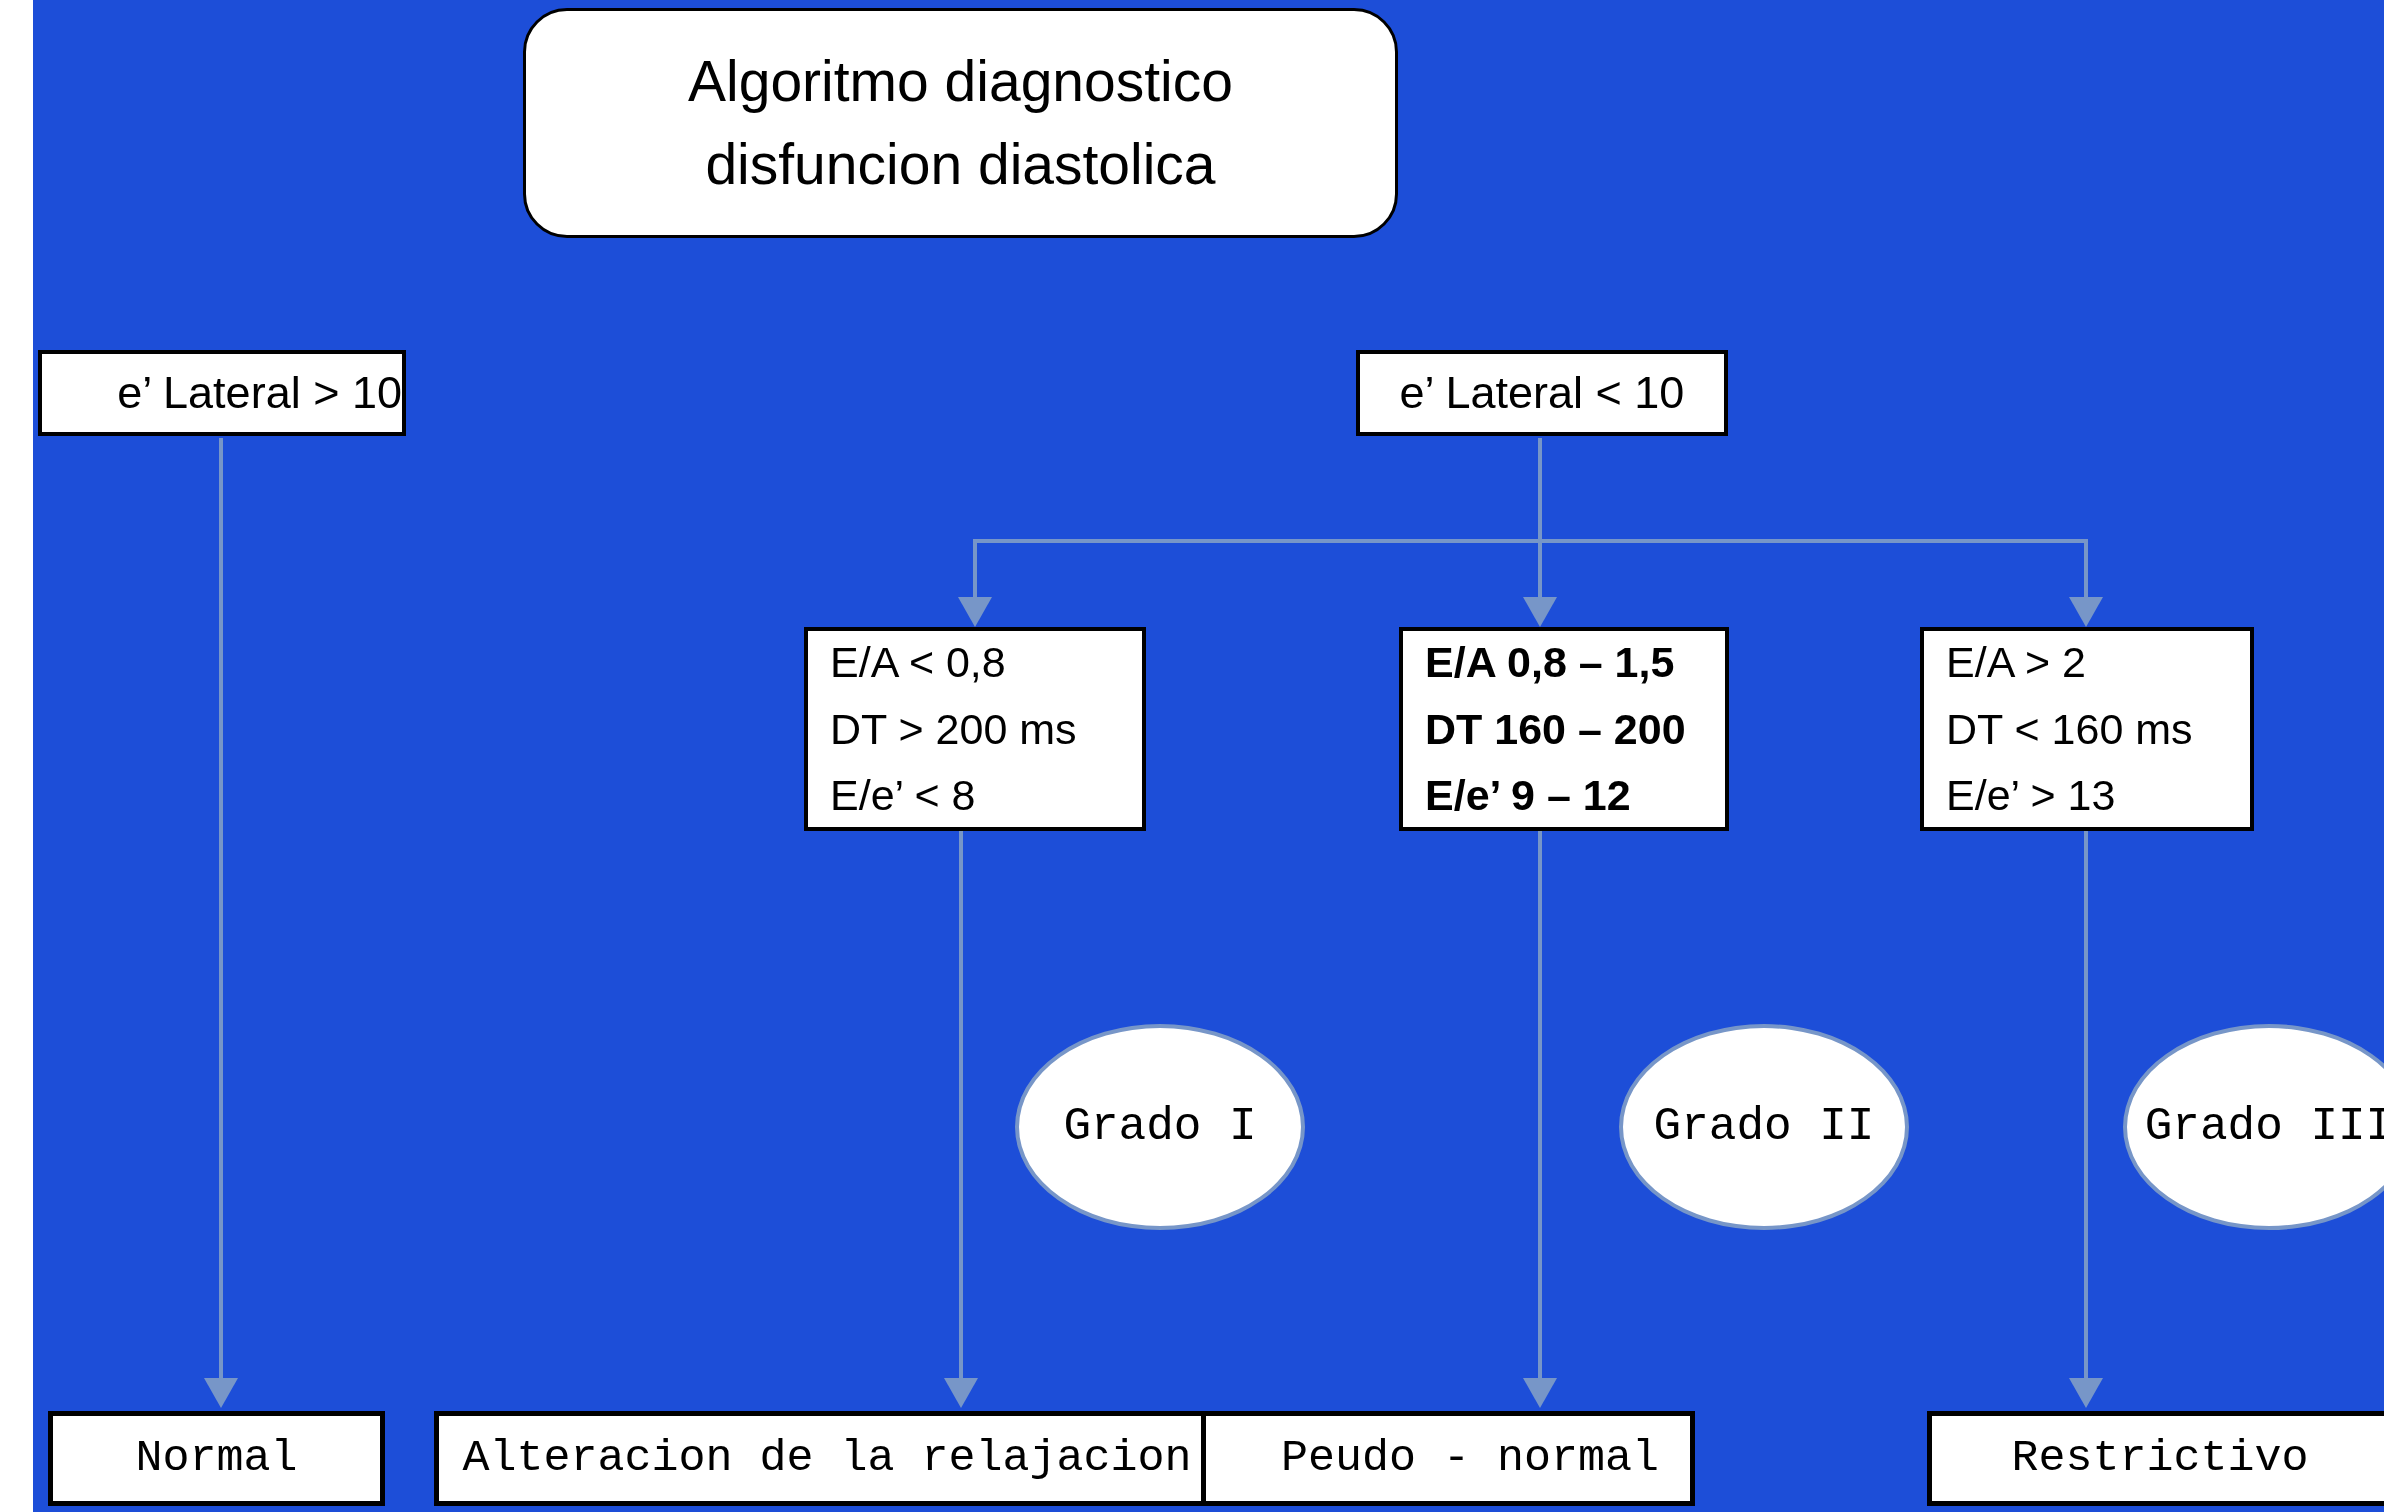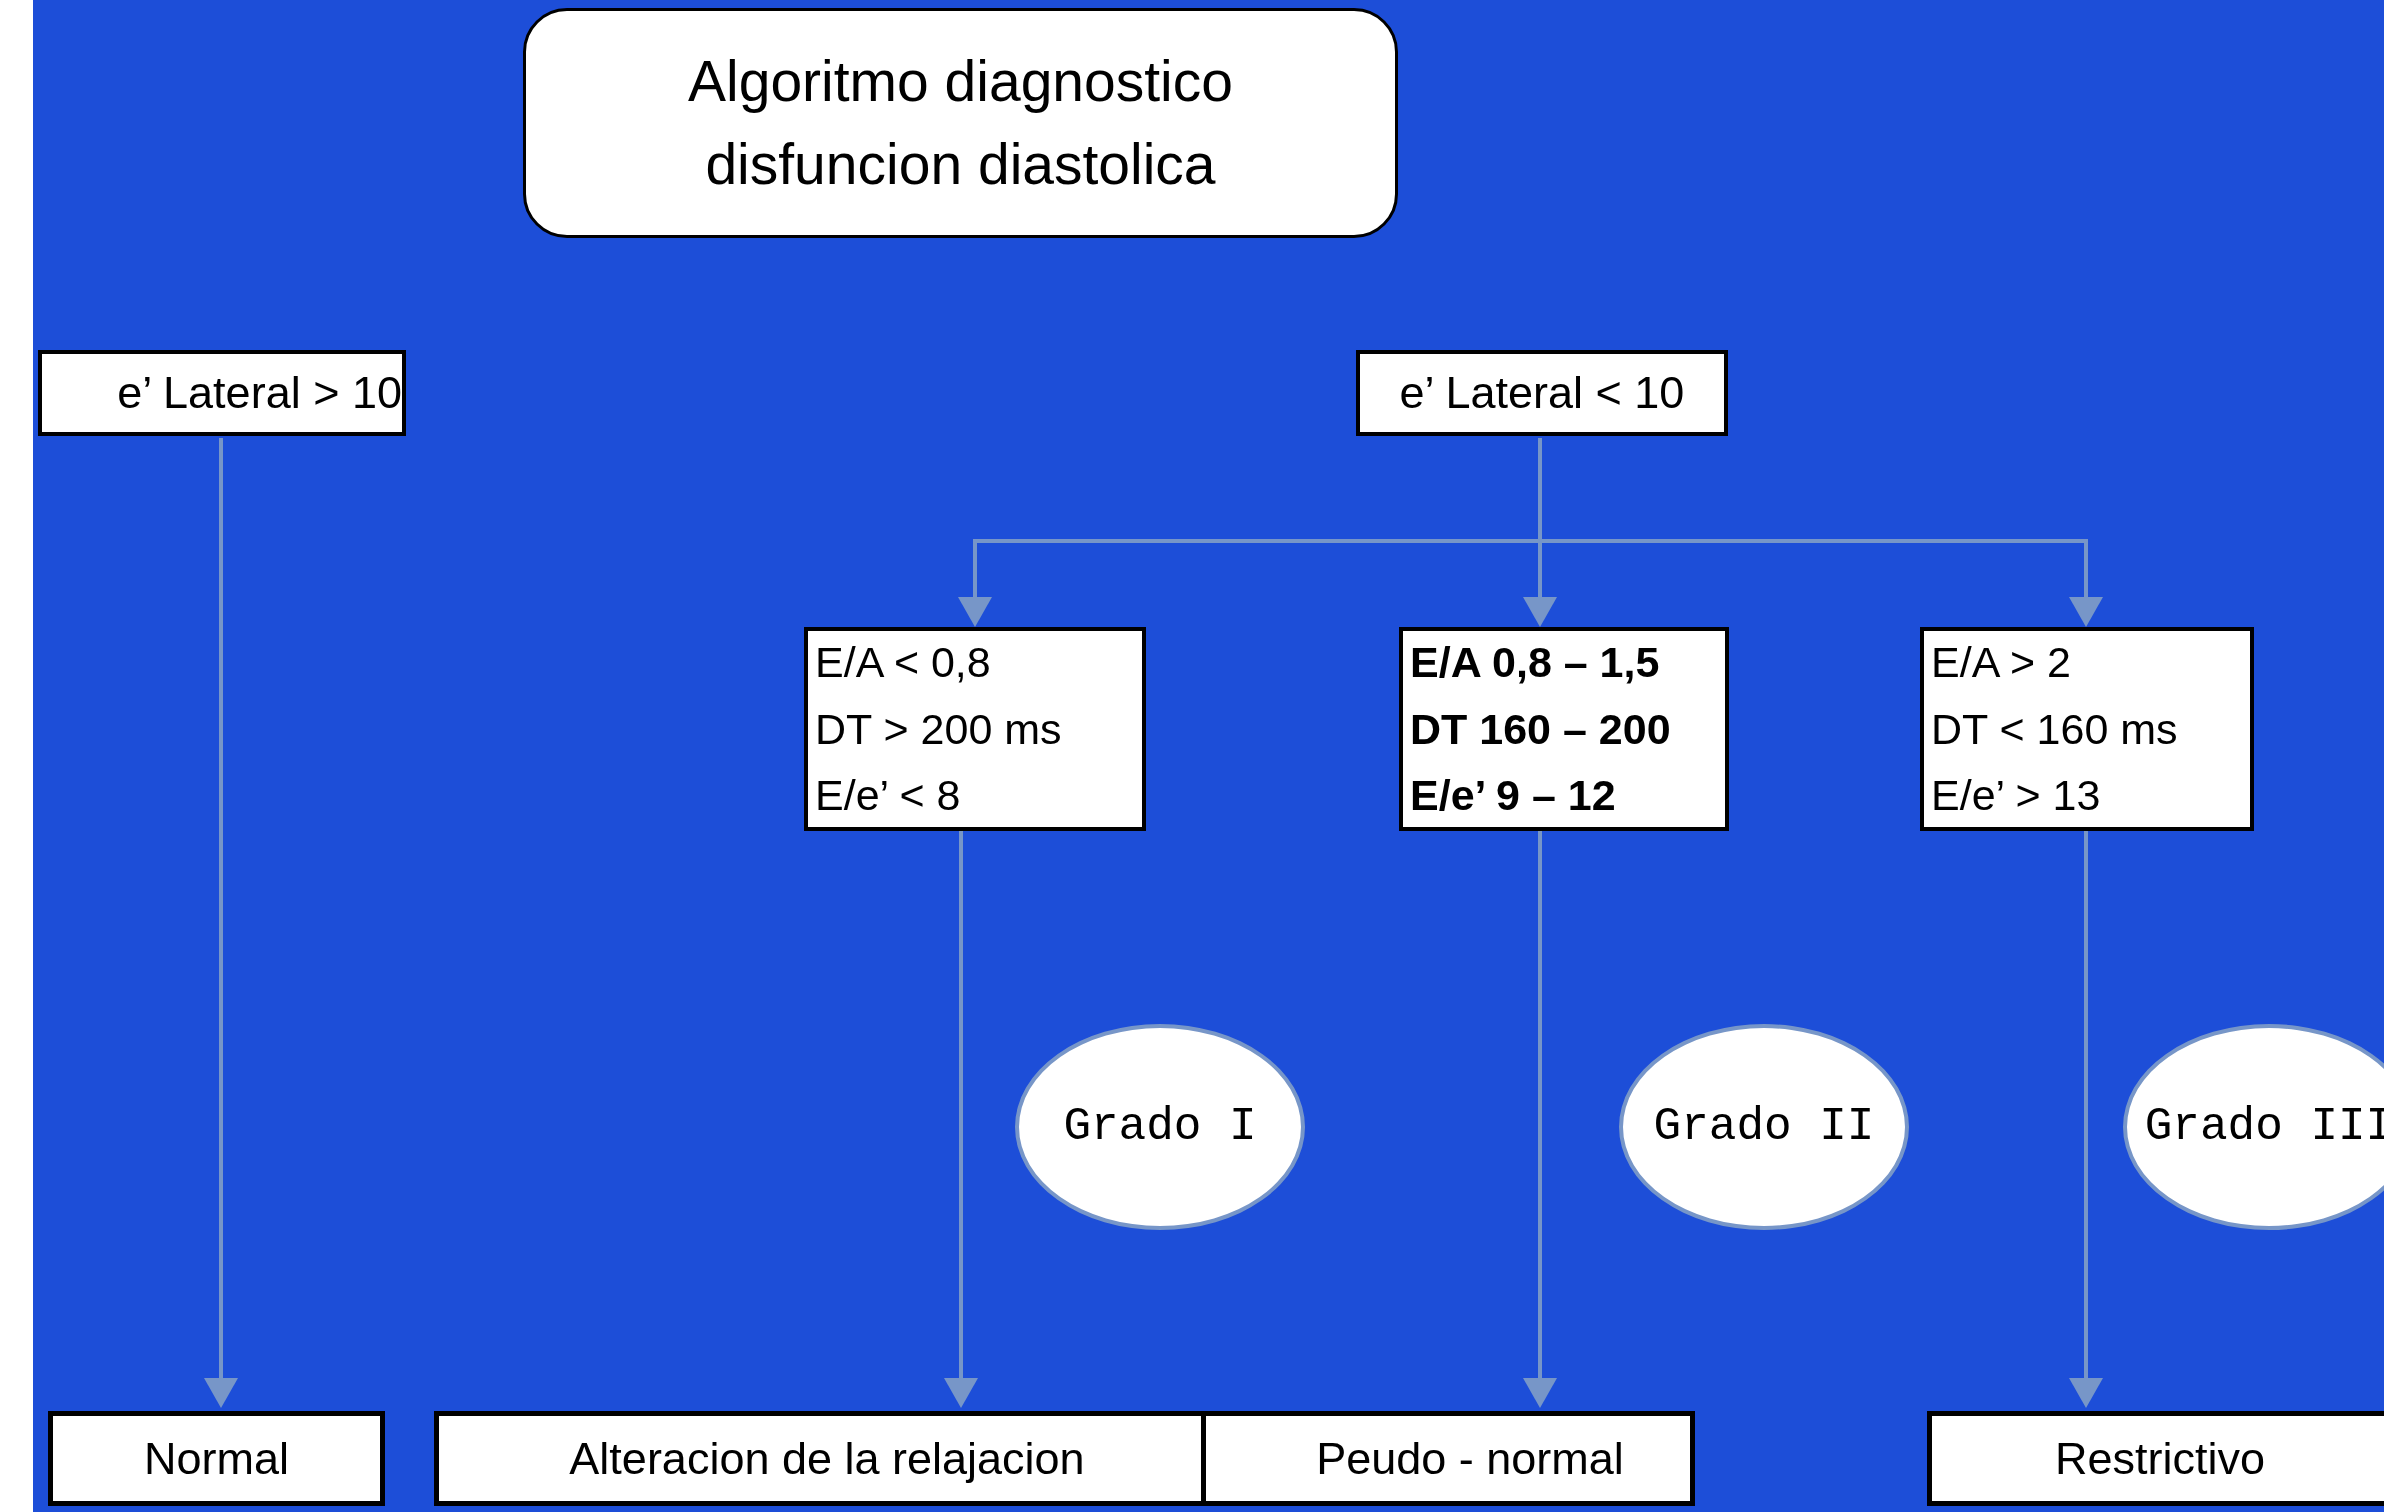--- a/index.html
+++ b/index.html
@@ -44,21 +44,21 @@
     background: #ffffff;
     border: 4px solid #000000;
     box-sizing: border-box;
     top: 627px;
     height: 204px;
     font-size: 43px;
     line-height: 1.55;
     display: flex;
     flex-direction: column;
     justify-content: center;
-    padding-left: 7px;
+    padding-left: 22px;
     text-align: left;
   }
   .criteria-1 { left: 771px;  width: 342px; }
   .criteria-2 { left: 1366px; width: 330px; font-weight: bold; }
   .criteria-3 { left: 1887px; width: 334px; }
 
   .grade {
     position: absolute;
     top: 1024px;
     height: 206px;
@@ -80,20 +80,21 @@
     position: absolute;
     top: 1411px;
     height: 95px;
     background: #ffffff;
     border: 5px solid #000000;
     box-sizing: border-box;
     display: flex;
     align-items: center;
     justify-content: center;
     font-size: 45px;
+    font-family: Liberation Mono, monospace;
   }
   .result-1 { left: 15px;   width: 337px; }
   .result-2 { left: 401px;  width: 786px; }
   .result-3 { left: 1168px; width: 494px; padding-left: 44px; }
   .result-4 { left: 1894px; width: 466px; }
 
   
   .conn {
     position: absolute;
     background: var(--connector, #7796c8);

